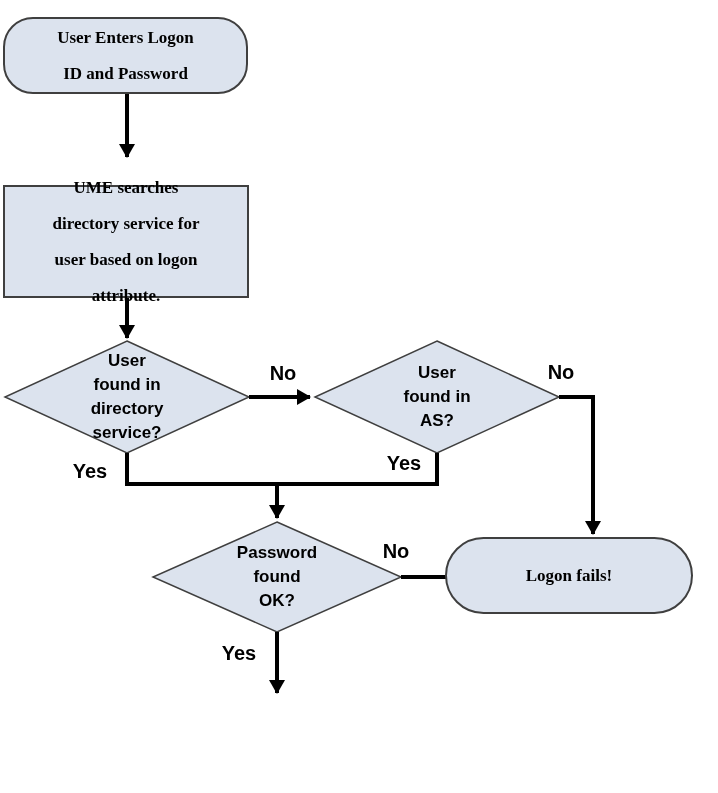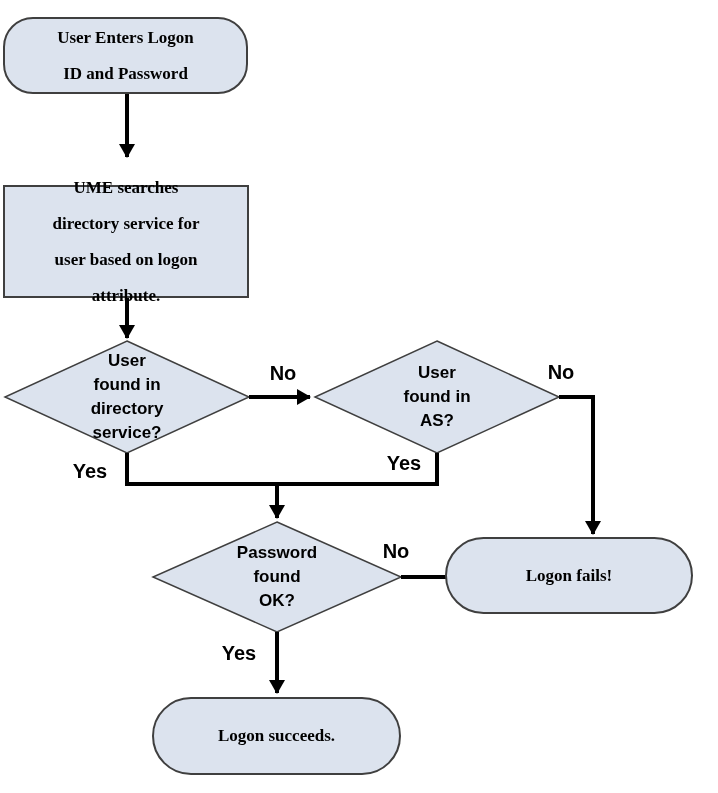--- a/index.html
+++ b/index.html
@@ -87,21 +87,20 @@
   <div class="node" style="left:3px; top:17px; width:245px; height:77px; border-radius:30px;">User Enters Logon
 ID and Password</div>
 
   <div class="node" style="left:3px; top:160px; width:246px; height:113px;margin-top:25px;">UME searches
 directory service for
 user based on logon
 attribute.</div>
 
   <div class="node" style="left:445px; top:537px; width:248px; height:77px; border-radius:39px;">Logon fails!</div>
 
-  <div class="node" style="left:152px; top:697px; width:249px; height:78px; border-radius:39px;">Logon succeeds.</div>
 
   <div class="dtext" style="left:47px; top:349px; width:160px;">User
 found in
 directory
 service?</div>
 
   <div class="dtext" style="left:357px; top:361px; width:160px;">User
 found in
 AS?</div>
 

